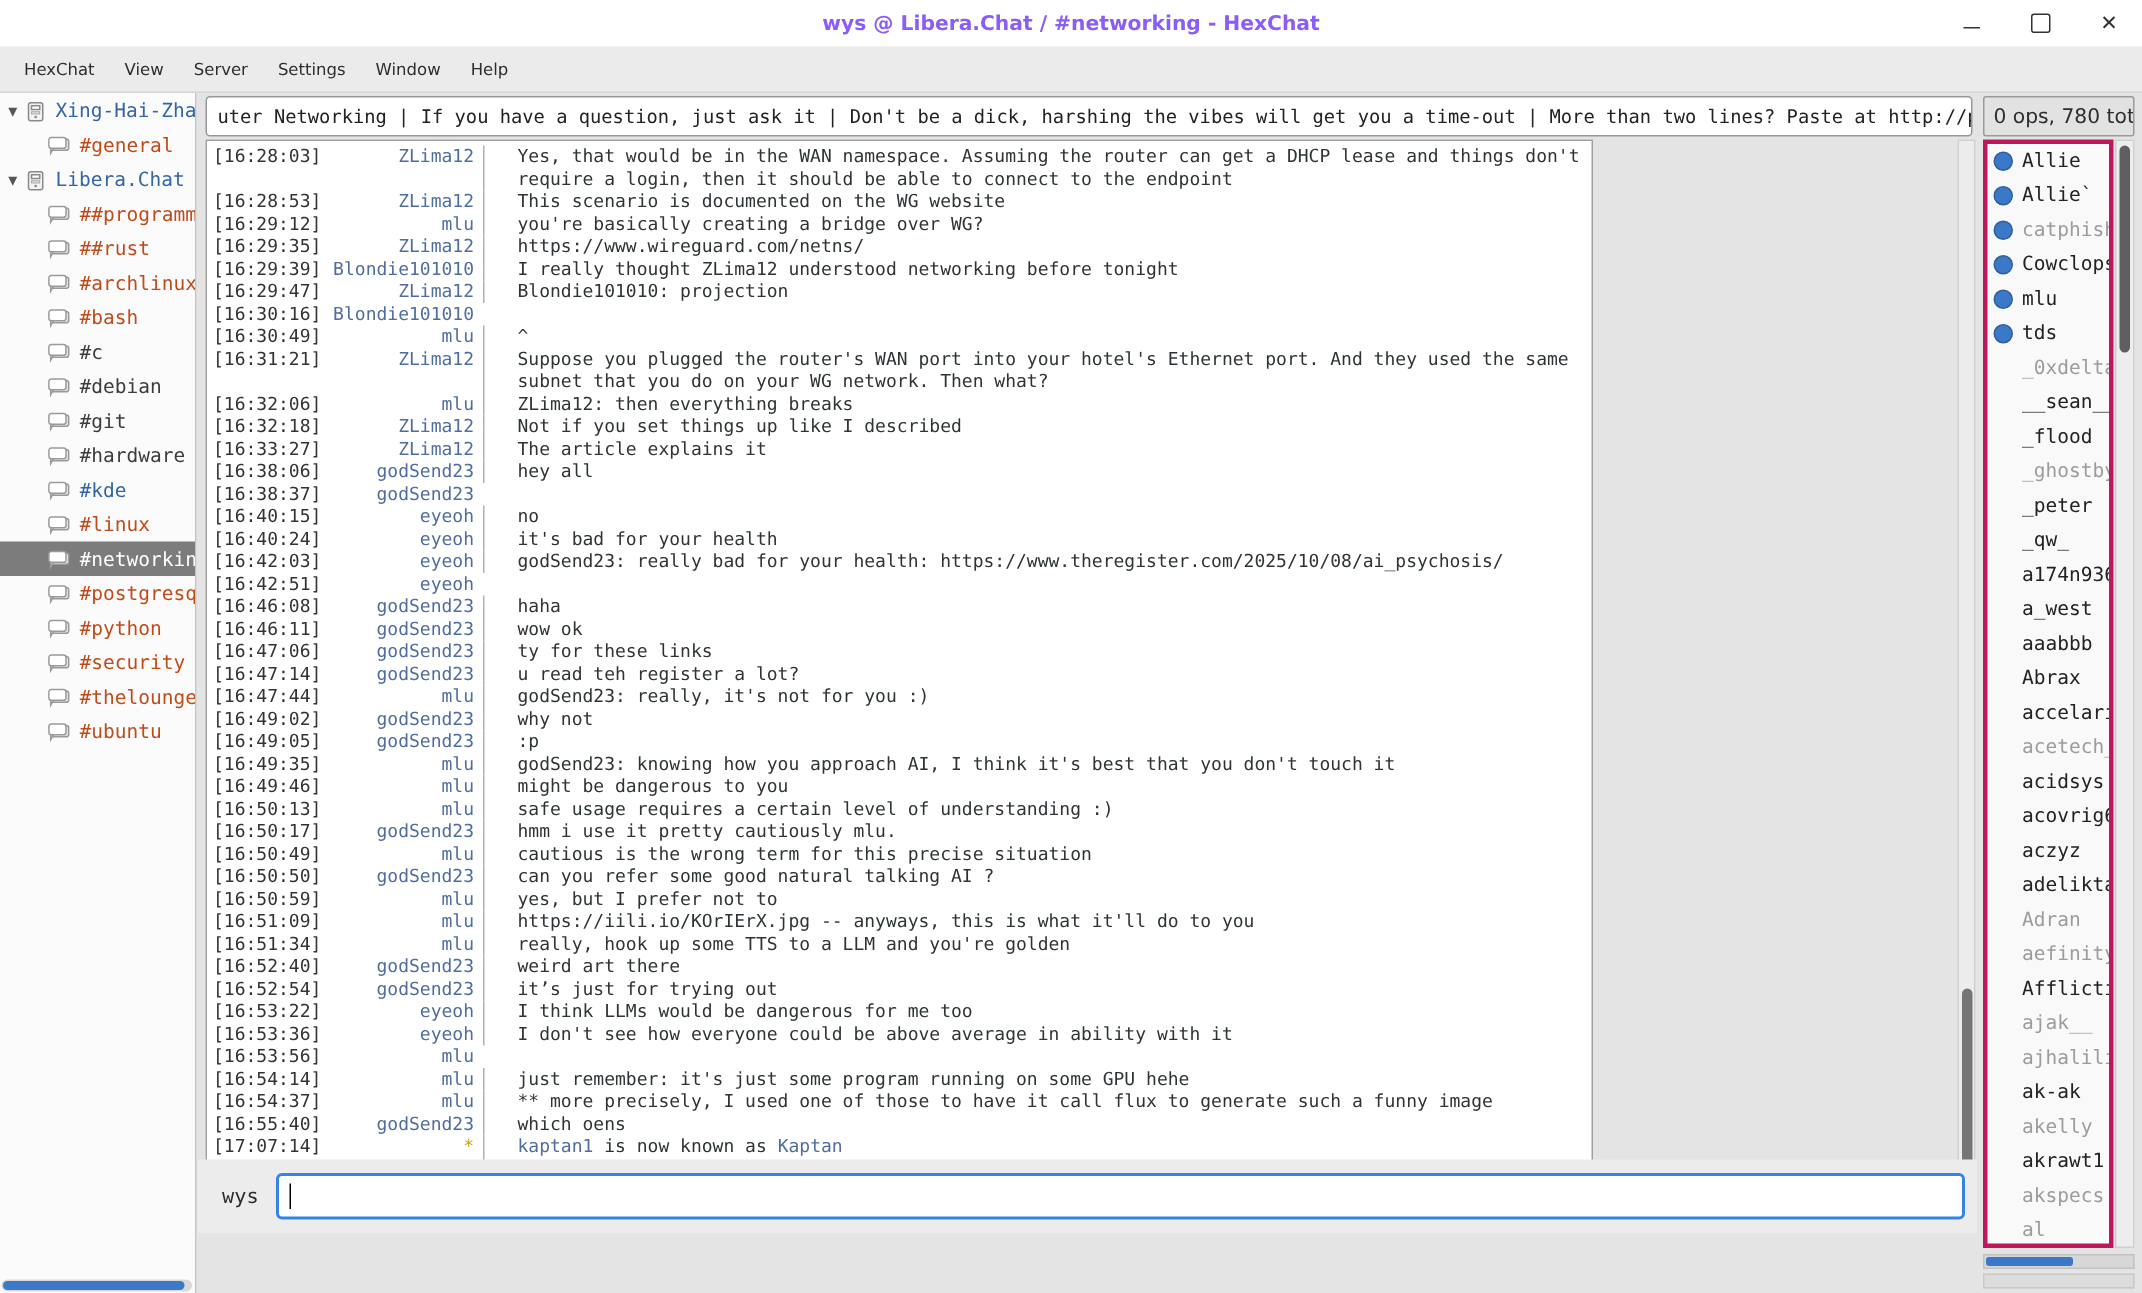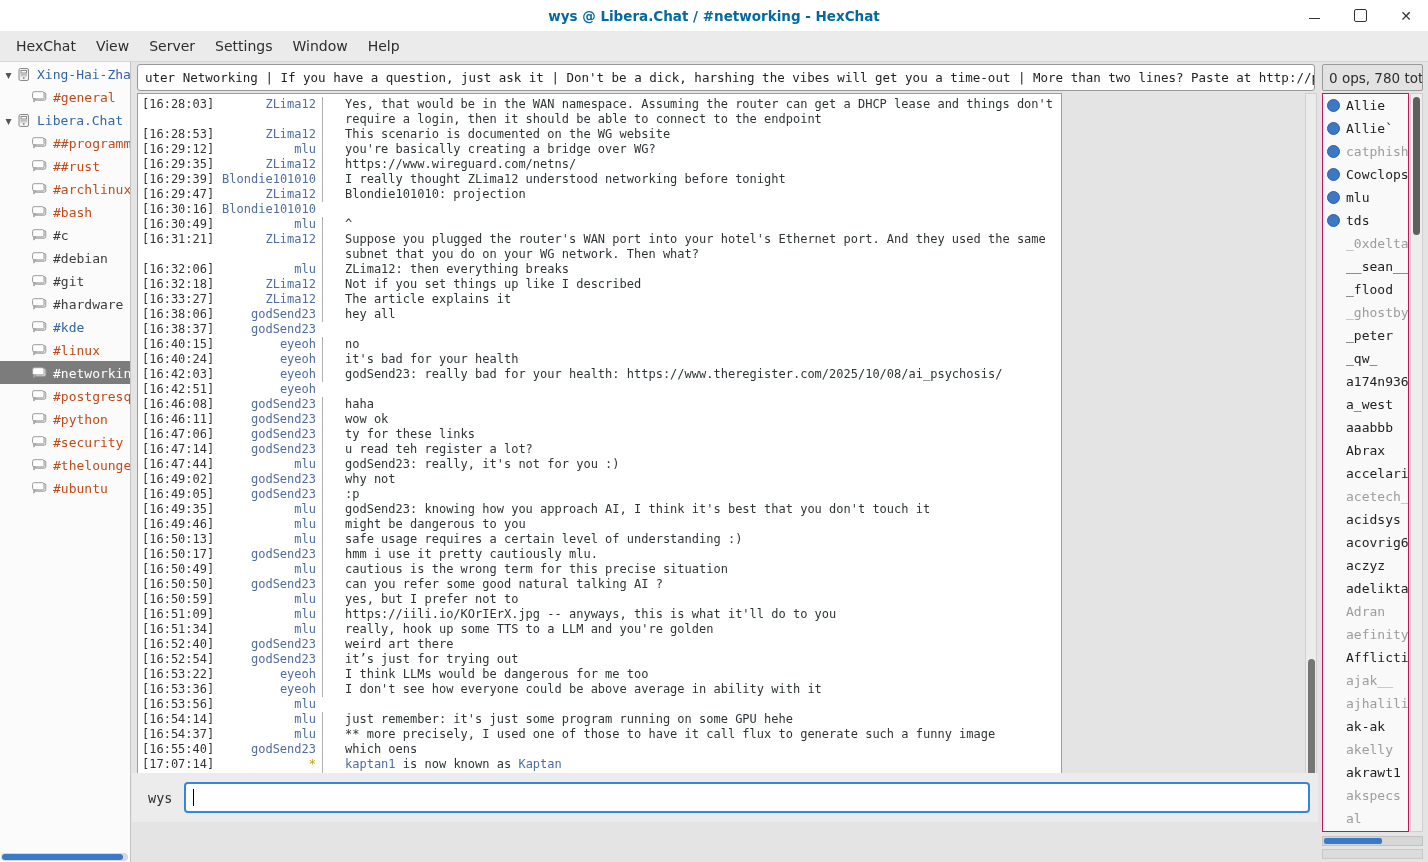--- a/index.html
+++ b/index.html
@@ -2,31 +2,31 @@
 <html><head>
 <meta charset="utf-8">
 <style>
   html,body{margin:0;padding:0;}
   body{width:1428px;height:862px;position:relative;background:#e4e4e4;
        font-family:"DejaVu Sans","Liberation Sans",sans-serif;overflow:hidden;}
 
   
   .titlebar{position:absolute;left:0;top:0;width:1428px;height:31px;background:#ffffff;
             border-bottom:1px solid #ededed;display:flex;align-items:center;justify-content:center;}
-  .title{font-size:13.5px;font-weight:bold;color:#0369a1;}
+  .title{font-size:13.5px;font-weight:bold;color:#8b5cf6;}
   .win-controls{position:absolute;right:14px;top:0;height:31px;display:flex;align-items:center;gap:30px;}
   .wc{width:16px;height:16px;display:flex;align-items:center;justify-content:center;color:#333;}
   .min-bar{width:11px;height:1.5px;background:#333;margin-top:6px;}
   .max-box{width:11px;height:11px;border:1.5px solid #333;border-radius:2px;}
   .close-x{font-size:14px;line-height:14px;color:#333;}
 
   
   .menubar{position:absolute;left:0;top:31px;width:1428px;height:31px;background:#ebebeb;
            border-bottom:1px solid #d6d6d6;display:flex;align-items:center;padding-left:6px;box-sizing:border-box;}
-  .menu-item{padding:5px 10px;font-size:14px;color:#2d2d2d;white-space:nowrap;}
+  .menu-item{padding:5px 10px;font-size:11px;color:#2d2d2d;white-space:nowrap;}
 
   
   .tree-pane{position:absolute;left:0;top:62px;width:131px;height:800px;background:#fbfbfb;
              border-right:1px solid #c4c4c4;box-sizing:border-box;overflow:hidden;}
   .tree-row{height:23px;display:flex;align-items:center;white-space:nowrap;
             font-family:"DejaVu Sans Mono","Liberation Mono",monospace;font-size:13px;padding-top:1px;box-sizing:border-box;}
   .expander{width:17px;text-align:center;flex:0 0 auto;}
   .expander::before{content:"▾";color:#555;font-size:12px;font-family:"DejaVu Sans",sans-serif;}
   .chan-indent{width:31px;flex:0 0 auto;}
   .tree-icon{flex:0 0 auto;margin-right:5px;display:flex;align-items:center;}
@@ -61,21 +61,21 @@
   .body{flex:1;border-left:1px solid #b0b0b0;padding-left:22px;padding-right:6px;
         white-space:pre-wrap;word-wrap:break-word;overflow:hidden;}
   .nickref{color:#4f6d9e;}
 
   .chat-vscroll{position:absolute;left:1305px;top:93px;width:12px;height:719px;background:#ececec;
                 border:1px solid #d0d0d0;box-sizing:border-box;}
   .chat-vthumb{position:absolute;left:1.5px;top:565px;width:7px;height:148px;background:#757575;border-radius:4px;}
 
   
   .user-pane{position:absolute;left:1322px;top:93px;width:87px;height:739px;background:#f9f9f9;
-             border:1px solid #be185d;box-sizing:border-box;overflow:hidden;}
+             border:3px solid #be185d;box-sizing:border-box;overflow:hidden;}
   .user-row{height:23px;display:flex;align-items:center;padding-left:4px;
             font-family:"DejaVu Sans Mono","Liberation Mono",monospace;font-size:13px;color:#222;white-space:nowrap;}
   .dot{width:13px;height:13px;border-radius:50%;background:#3c78c8;border:1px solid #2e5f9e;
        margin-right:6px;flex:0 0 auto;box-sizing:border-box;}
   .nodot{width:19px;flex:0 0 auto;}
   .user-row.away .uname{color:#9c9c9c;}
   .user-vscroll{position:absolute;left:1410px;top:93px;width:13px;height:739px;background:#ededed;
                 border:1px solid #cfcfcf;box-sizing:border-box;}
   .user-vthumb{position:absolute;left:2px;top:3px;width:7px;height:138px;background:#5f5f5f;border-radius:4px;}
   .right-hscroll1{position:absolute;left:1322px;top:836px;width:101px;height:10px;background:#d7d7d7;

